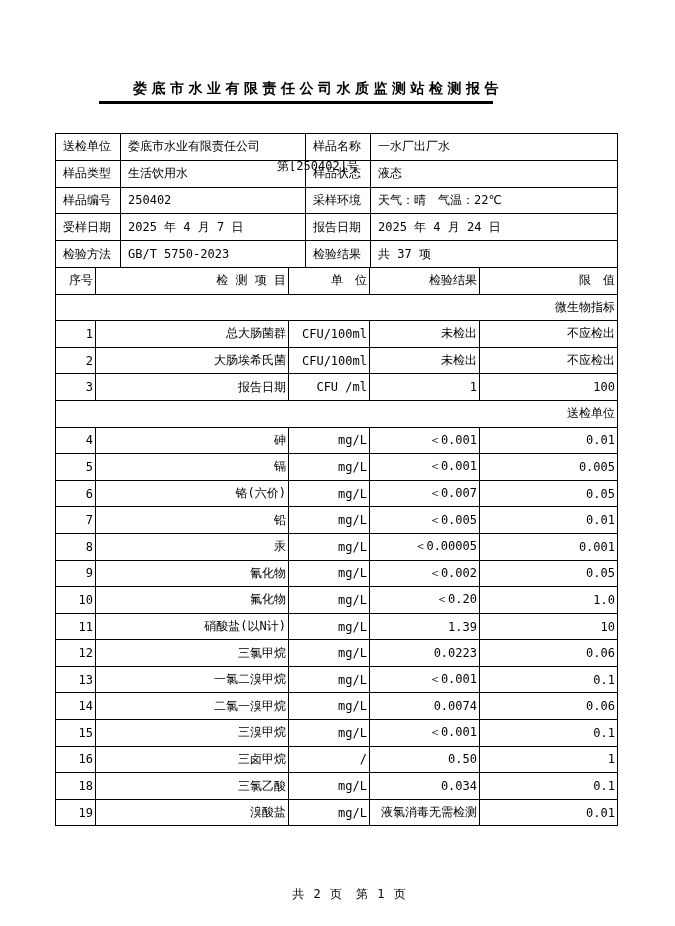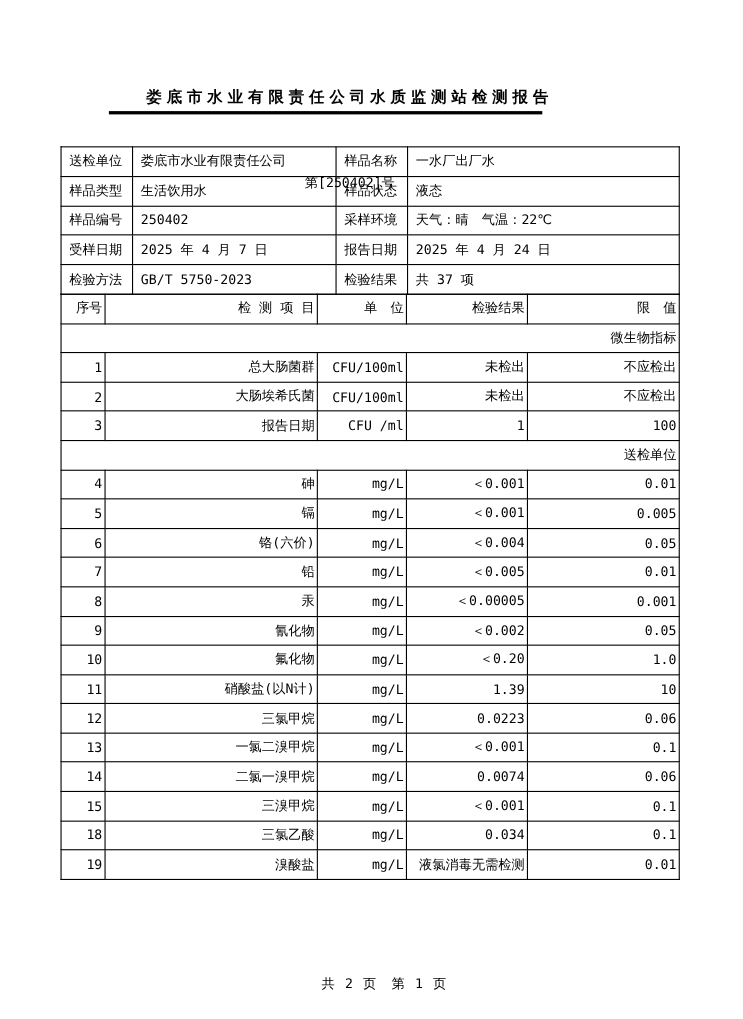--- a/index.html
+++ b/index.html
@@ -146,21 +146,21 @@
     <td class="no-cell">5</td>
     <td class="item-cell">镉</td>
     <td class="unit-cell">mg/L</td>
     <td class="result-cell">＜0.001</td>
     <td class="limit-cell">0.005</td>
   </tr>
         <tr>
     <td class="no-cell">6</td>
     <td class="item-cell">铬(六价)</td>
     <td class="unit-cell">mg/L</td>
-    <td class="result-cell">＜0.004</td>
+    <td class="result-cell">＜0.007</td>
     <td class="limit-cell">0.05</td>
   </tr>
         <tr>
     <td class="no-cell">7</td>
     <td class="item-cell">铅</td>
     <td class="unit-cell">mg/L</td>
     <td class="result-cell">＜0.005</td>
     <td class="limit-cell">0.01</td>
   </tr>
         <tr>
@@ -213,20 +213,27 @@
     <td class="limit-cell">0.06</td>
   </tr>
         <tr>
     <td class="no-cell">15</td>
     <td class="item-cell">三溴甲烷</td>
     <td class="unit-cell">mg/L</td>
     <td class="result-cell">＜0.001</td>
     <td class="limit-cell">0.1</td>
   </tr>
         <tr>
+    <td class="no-cell">16</td>
+    <td class="item-cell">三卤甲烷</td>
+    <td class="unit-cell">/</td>
+    <td class="result-cell">0.50</td>
+    <td class="limit-cell">1</td>
+  </tr>
+        <tr>
     <td class="no-cell">18</td>
     <td class="item-cell">三氯乙酸</td>
     <td class="unit-cell">mg/L</td>
     <td class="result-cell">0.034</td>
     <td class="limit-cell">0.1</td>
   </tr>
         <tr>
     <td class="no-cell">19</td>
     <td class="item-cell">溴酸盐</td>
     <td class="unit-cell">mg/L</td>

